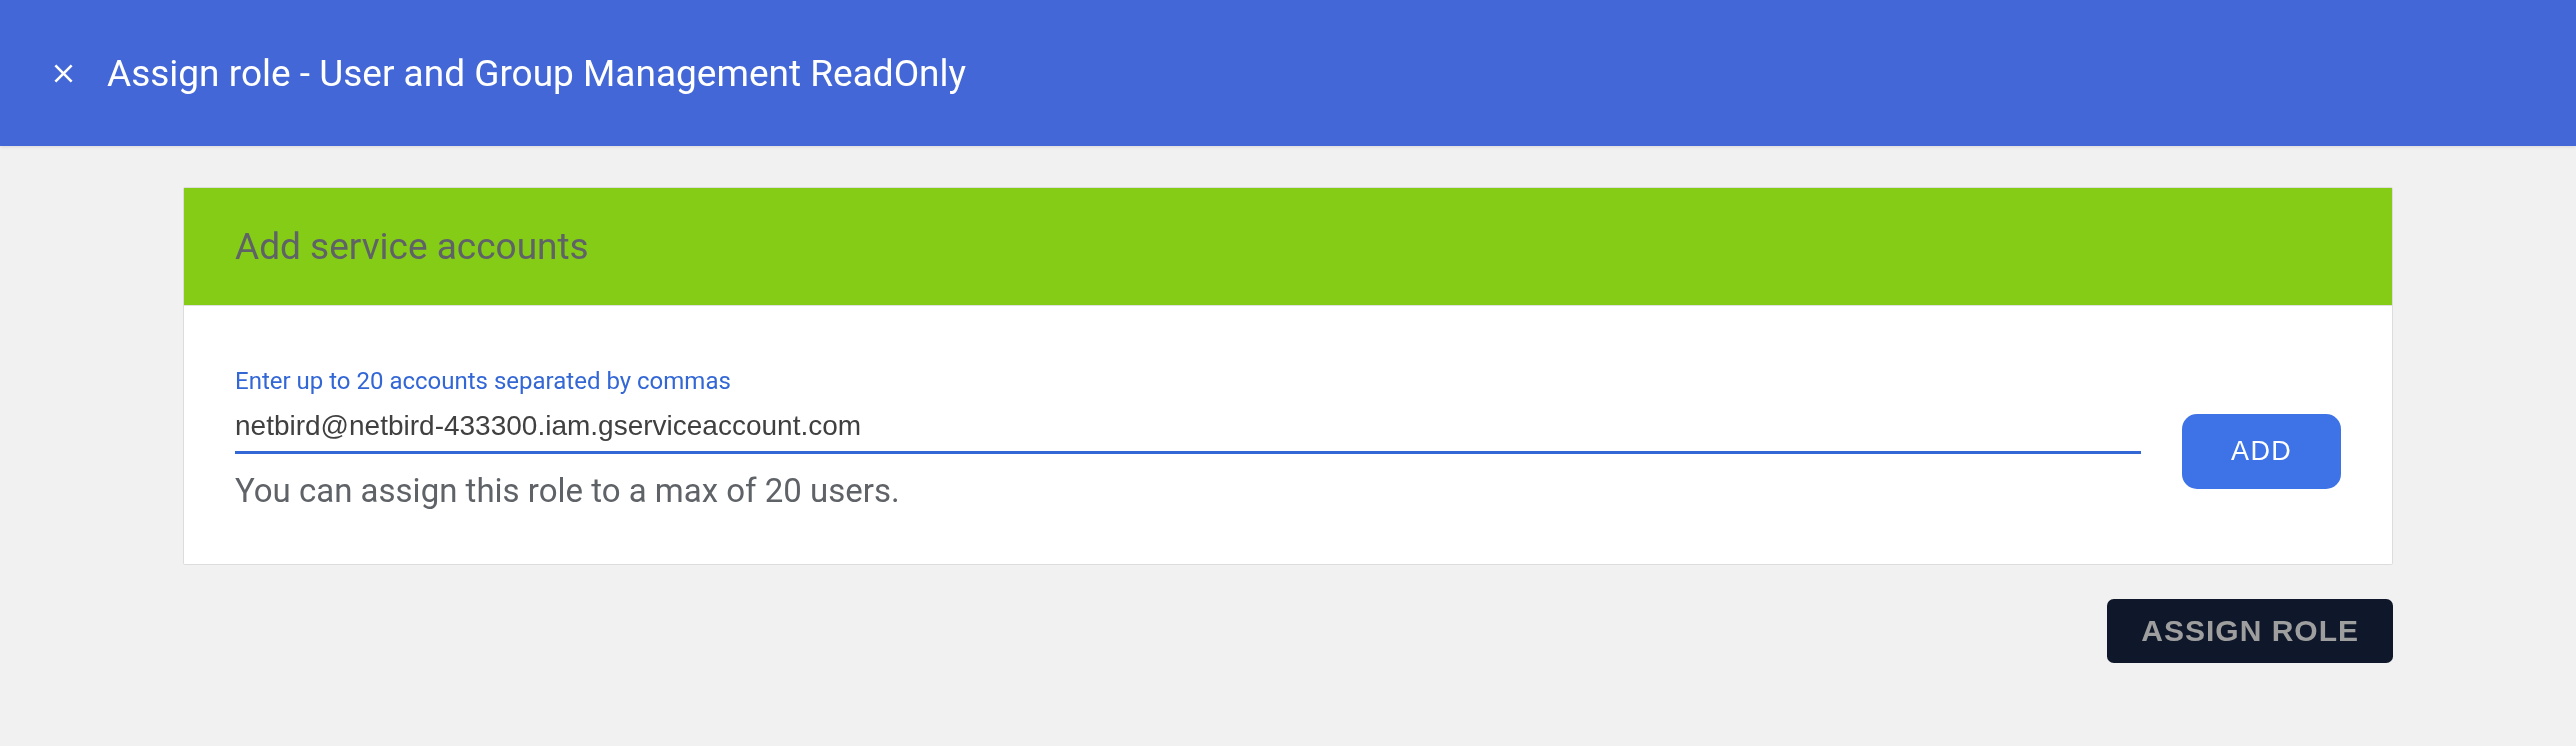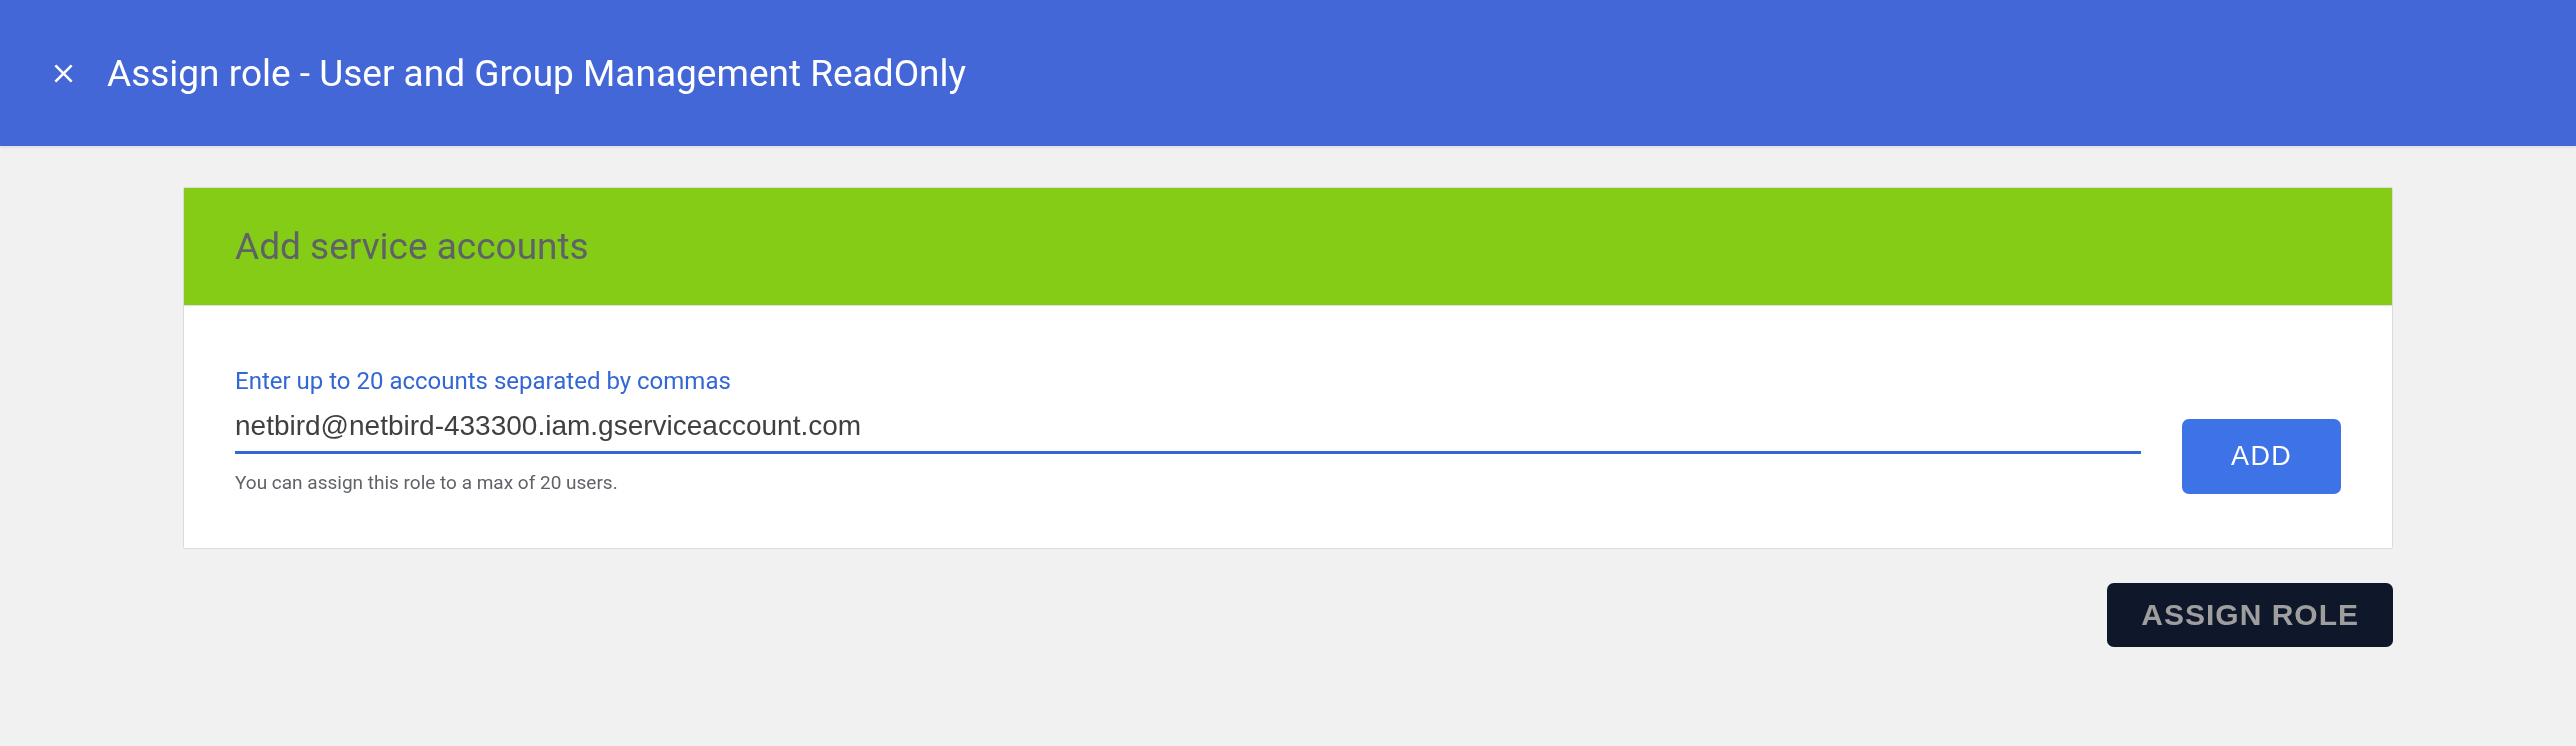--- a/index.html
+++ b/index.html
@@ -57,21 +57,21 @@
     .card-header-title {
       font-size: 37px;
       font-weight: 400;
       color: #5f6368;
     }
     .card-body {
       padding: 61px 51px 54px 51px;
     }
     .input-row {
       display: flex;
-      align-items: flex-end;
+      align-items: center;
       gap: 41px;
     }
     .input-container {
       flex: 1;
     }
     .input-label {
       color: #3367d6;
       font-size: 24px;
       font-weight: 400;
       display: block;
@@ -82,33 +82,33 @@
       border: none;
       border-bottom: 3.4px solid #3367d6;
       font-size: 28px;
       padding: 8.5px 0;
       outline: none;
       background: transparent;
       color: #404040;
     }
     .input-helper {
       color: #5f6368;
-      font-size: 19px;
+      font-size: 33px;
       margin-top: 17px;
     }
     .add-button {
       background: #3e72e7;
       color: #fff;
       border: none;
       font-size: 27px;
       font-weight: 500;
       letter-spacing: 1.3px;
       padding: 0 49px;
       height: 75px;
-      border-radius: 7px;
+      border-radius: 15px;
       cursor: pointer;
       margin-top: 27px;
     }
     .footer-actions {
       display: flex;
       justify-content: flex-end;
       padding: 34px 183px 0 183px;
     }
     .assign-button {
       background: #0f172a;

